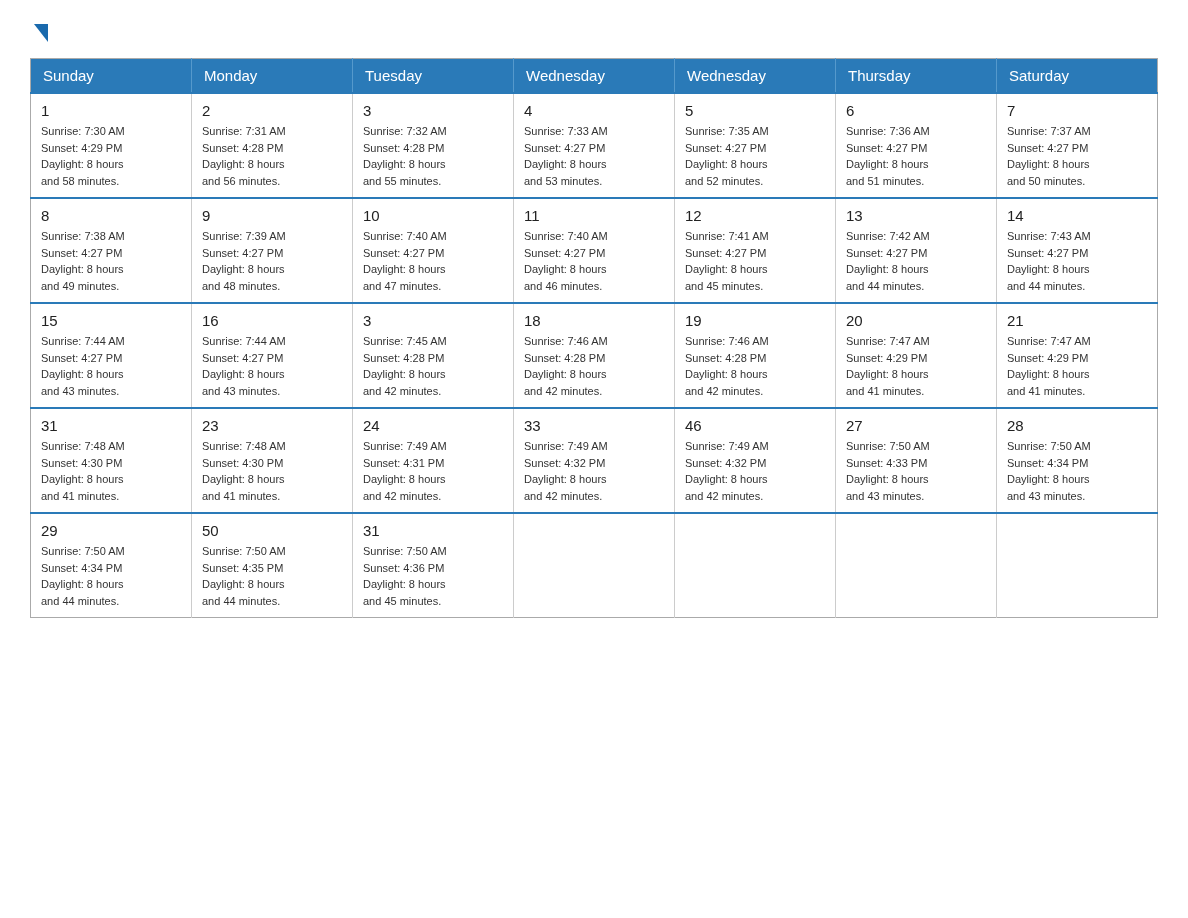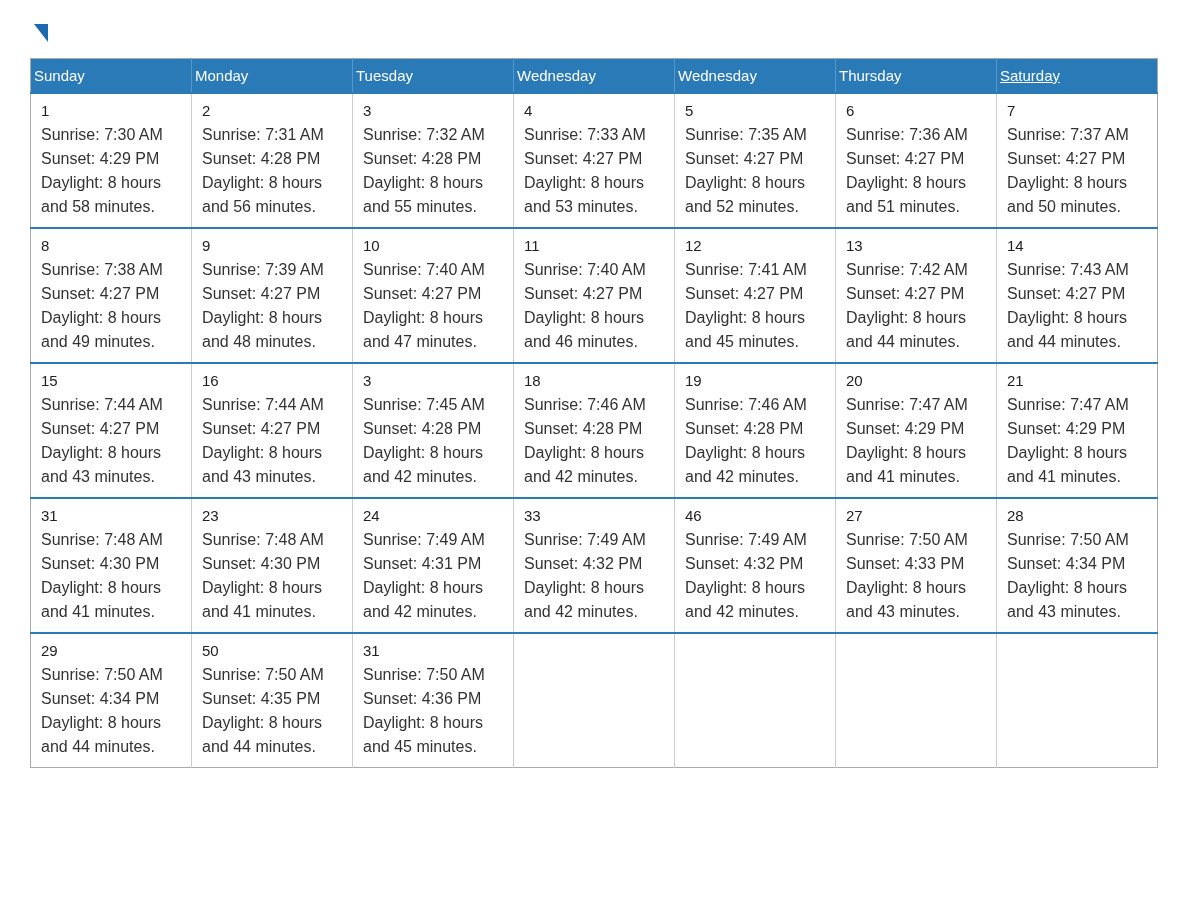--- a/index.html
+++ b/index.html
@@ -61,27 +61,26 @@
     .calendar {
       width: 100%;
       border-collapse: collapse;
       border: 1px solid #aaa;
     }
     .calendar thead tr th {
       background-color: #2a7ab8;
       color: #fff;
       font-size: 15px;
       font-weight: normal;
-      padding: 8px 3px;
+      padding: 8px 12px;
       text-align: left;
       border-right: 1px solid #5599cc;
     }
     .calendar thead tr th:last-child {
       border-right: none;
-      text-decoration: underline;
     }
     .calendar tbody tr td {
       border-top: 2px solid #2a7ab8;
       border-right: 1px solid #ccc;
       padding: 8px 10px;
       vertical-align: top;
       font-size: 13px;
       color: #333;
       width: calc(100% / 7);
       min-height: 110px;
@@ -93,21 +92,21 @@
       background: #fff;
     }
     .day-number {
       font-size: 15px;
       font-weight: normal;
       display: block;
       margin-bottom: 4px;
       color: #222;
     }
     .day-info {
-      font-size: 16px;
+      font-size: 11px;
       line-height: 1.5;
       color: #333;
     }
   </style>
 </head>
 <body>
 
 <div class="header">
   <div class="logo">
     <div class="logo-general">

